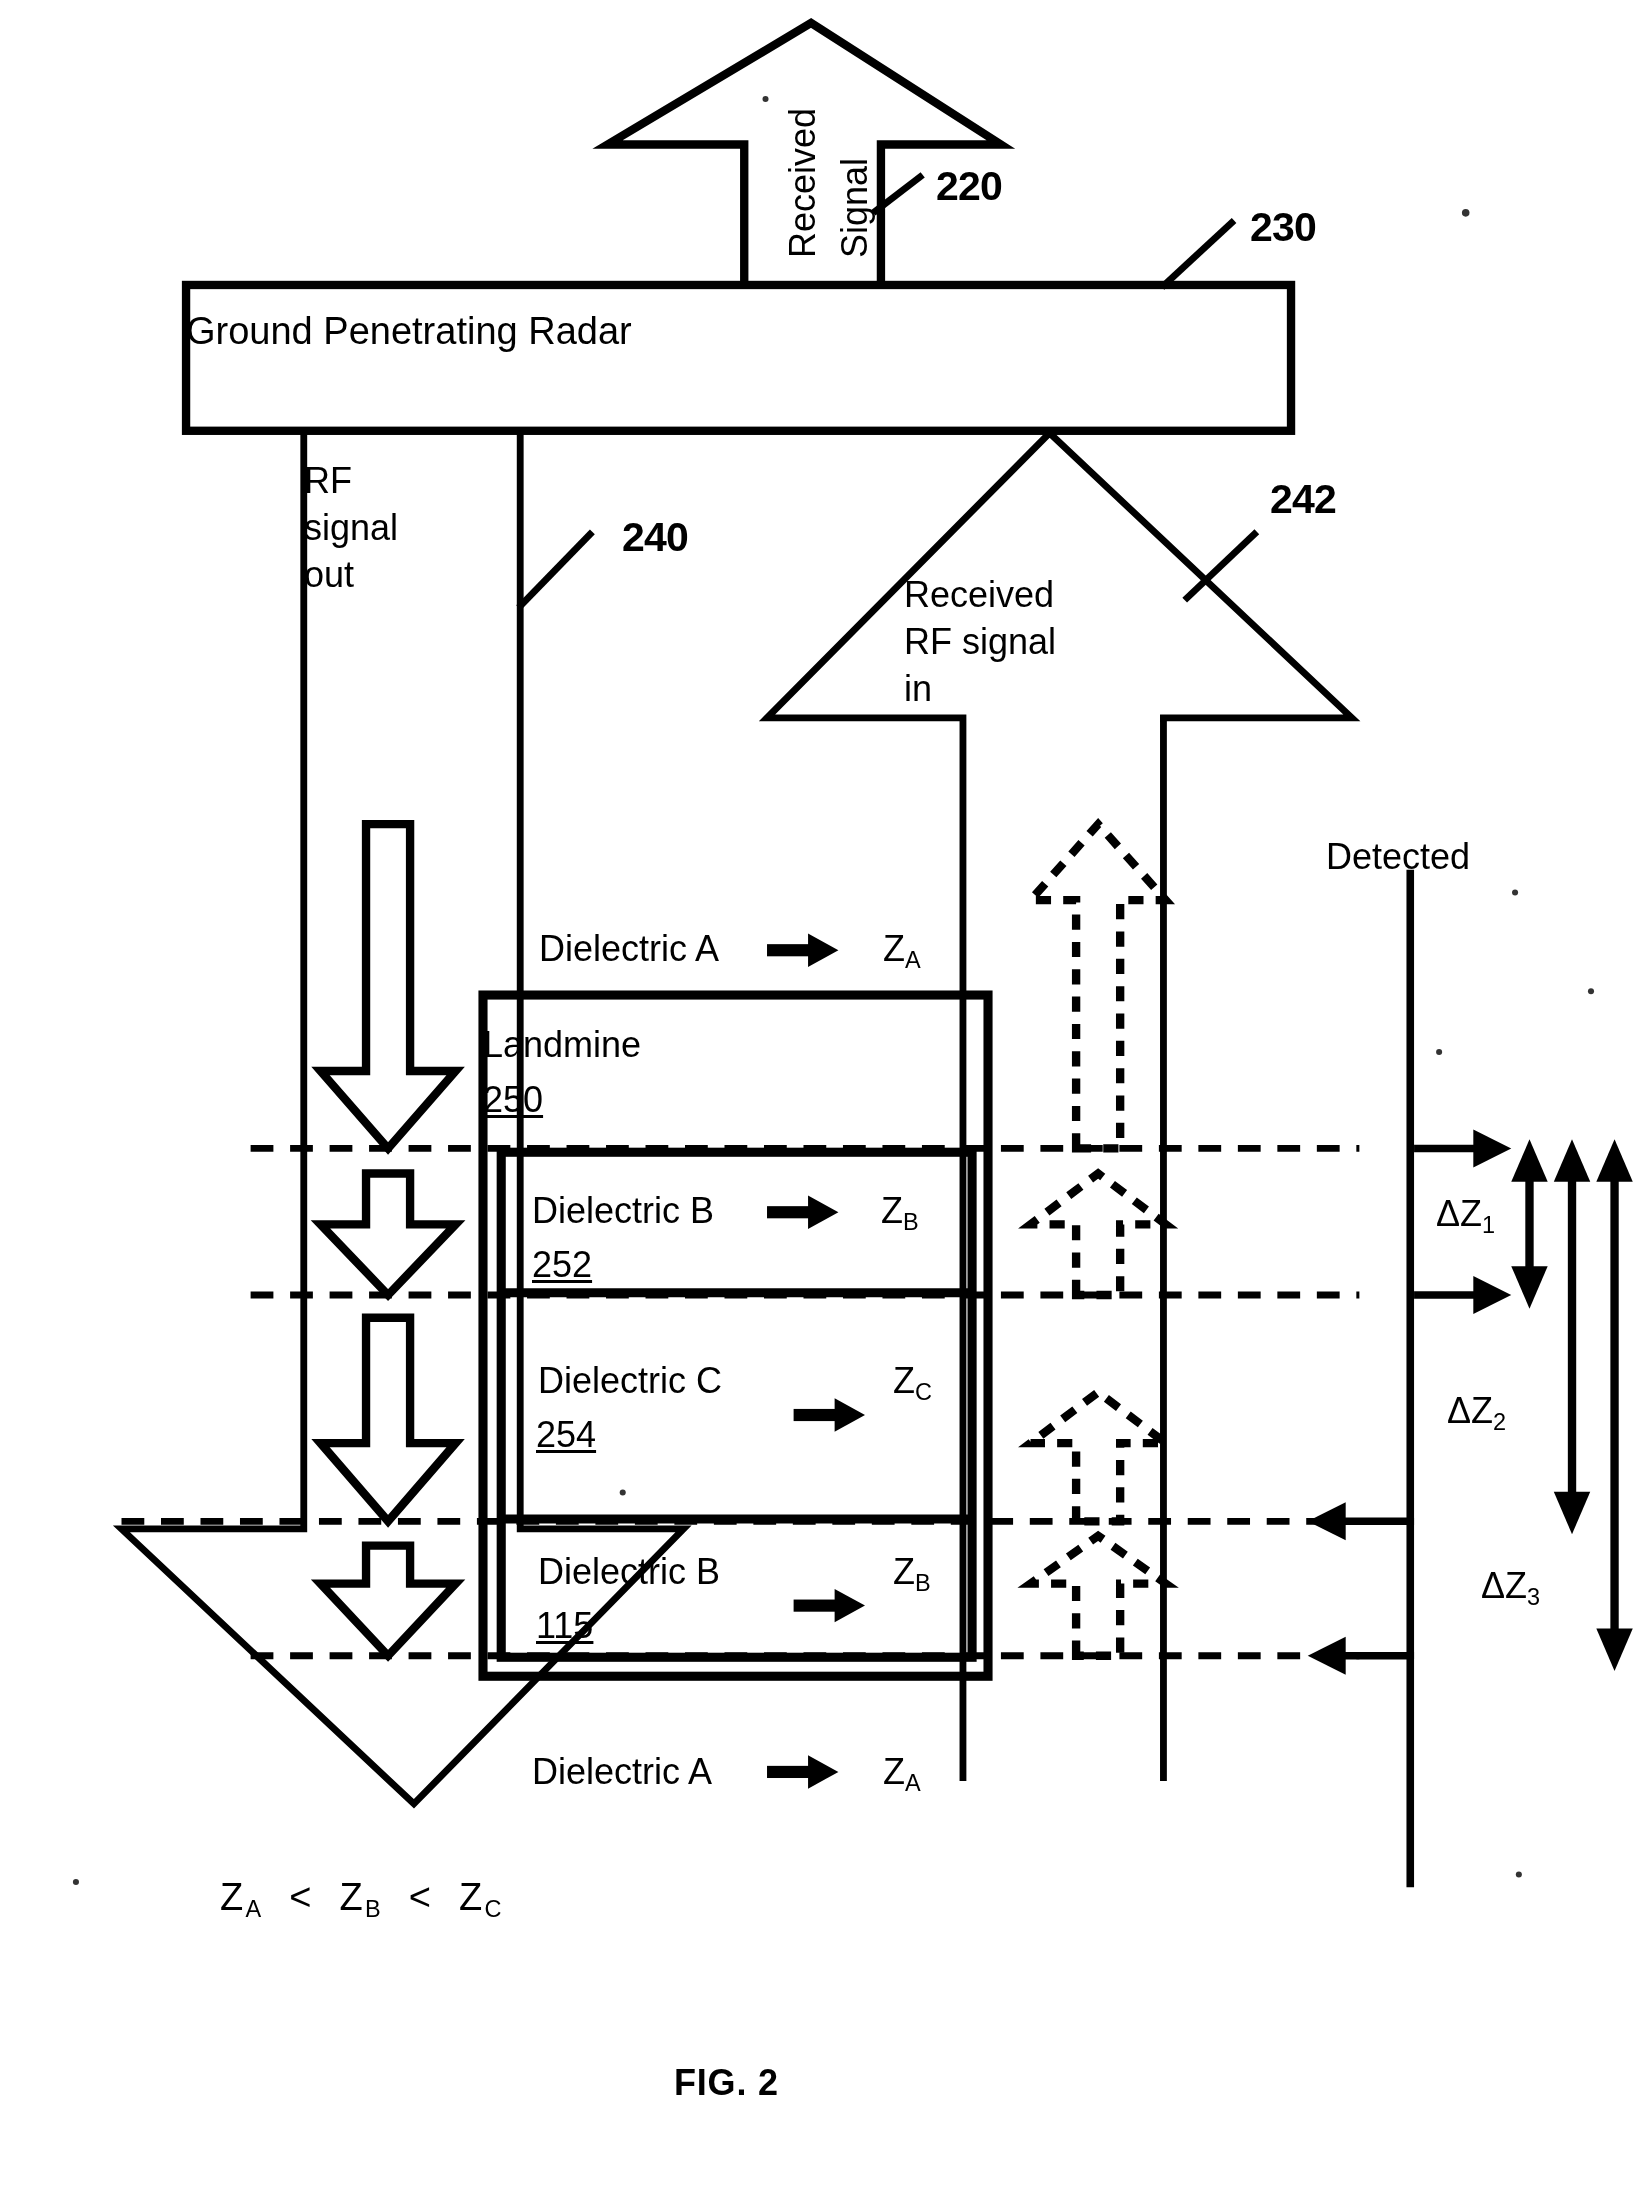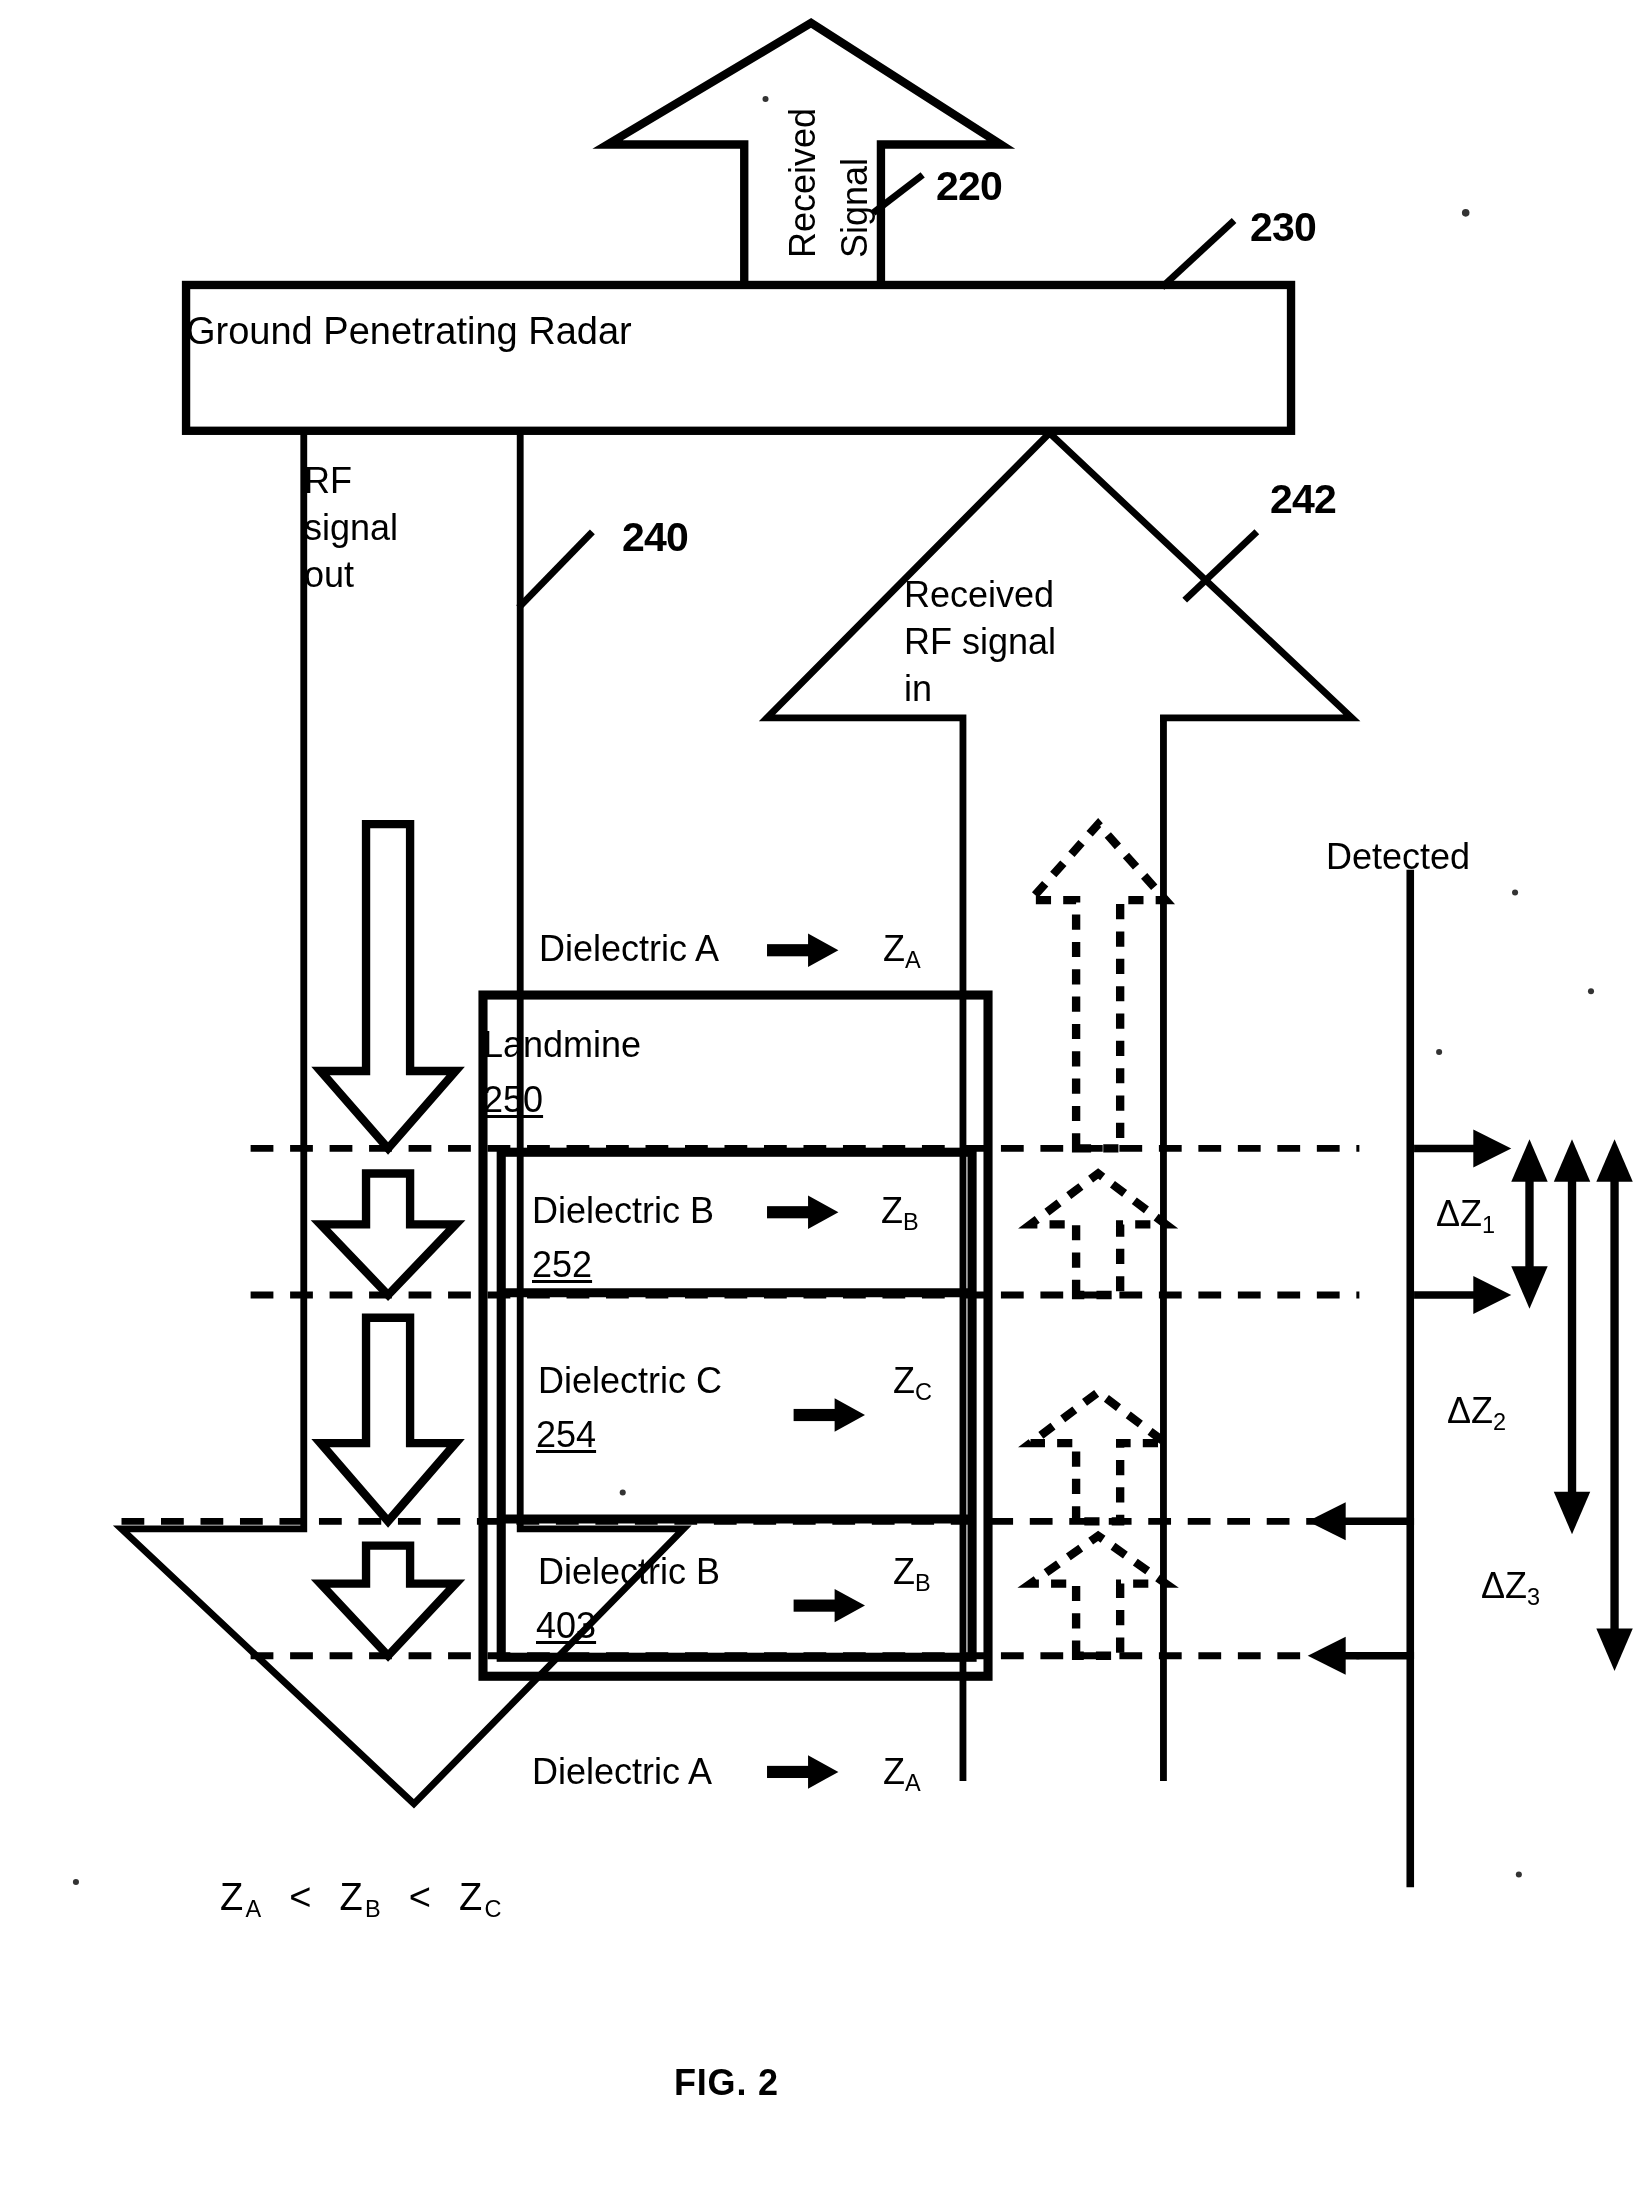--- a/index.html
+++ b/index.html
@@ -176,21 +176,21 @@
   <div class="lbl txt" style="left:538px;top:1360px;">Dielectric C</div>
   <div class="lbl txt" style="left:893px;top:1360px;">
     <span>Z</span><span class="sub">C</span>
   </div>
   <div class="lbl und ctr" style="left:536px;top:1414px;width:198px;">254</div>
 
   <div class="lbl txt" style="left:538px;top:1551px;">Dielectric B</div>
   <div class="lbl txt" style="left:893px;top:1551px;">
     <span>Z</span><span class="sub">B</span>
   </div>
-  <div class="lbl und ctr" style="left:536px;top:1605px;width:198px;">403</div>
+  <div class="lbl und ctr" style="left:536px;top:1605px;width:198px;">115</div>
 
   <div class="lbl txt" style="left:532px;top:1751px;">Dielectric A</div>
   <div class="lbl txt" style="left:883px;top:1751px;">
     <span>Z</span><span class="sub">A</span>
   </div>
 
   <div class="lbl txt" style="left:1326px;top:824px;margin-top:12px;">Detected</div>
 
   <div class="lbl txt" style="left:1436px;top:1193px;">
     <span>ΔZ</span><span class="sub">1</span>

